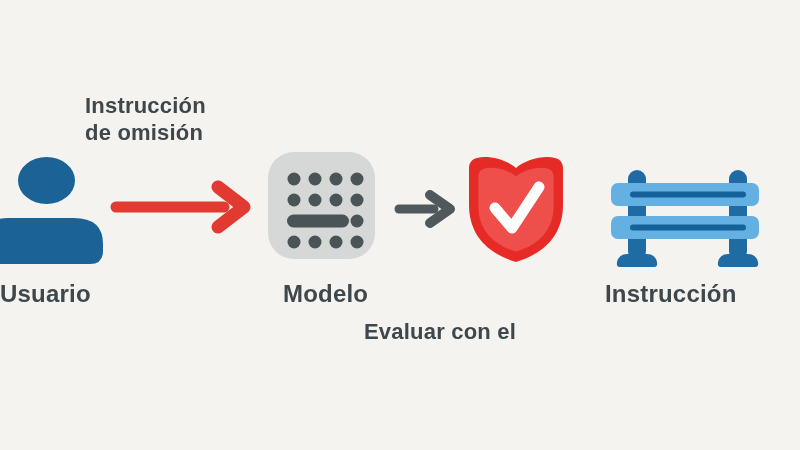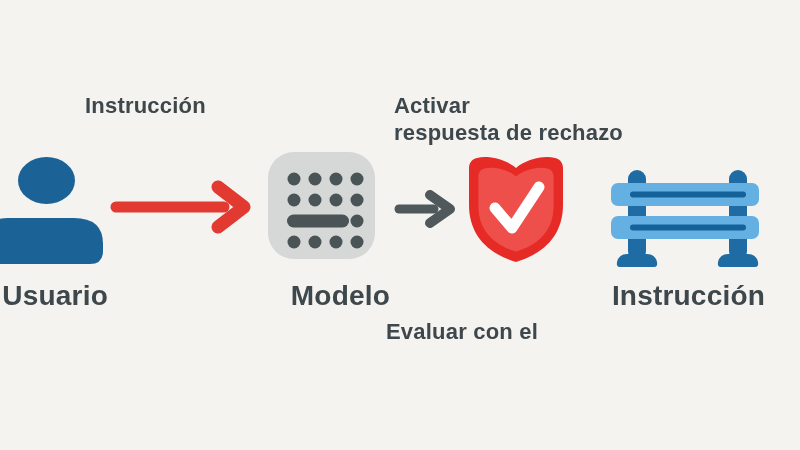--- a/index.html
+++ b/index.html
@@ -14,43 +14,40 @@
     position:absolute;
     text-align:left;
     font-size:22px;
     line-height:27px;
     font-weight:700;
     color:#3e474b;
     letter-spacing:.2px;
   }
   .node-label{
     position:absolute;
-    text-align:right;
-    font-size:28px;
+    text-align:left;
+    font-size:24px;
     font-weight:700;
     color:#3e474b;
     letter-spacing:.2px;
   }
   .icon-svg{position:absolute;display:block;}
 </style>
 </head>
 <body>
 
 <div class="canvas">
 
   <div class="ann" style="left:85px;top:92px;width:220px;">
     <div>Instrucción</div>
+    <div>de omisión</div>
   </div>
 
-  <div class="ann" style="left:394px;top:92px;width:270px;">
-    <div>Activar</div>
-    <div>respuesta de rechazo</div>
-  </div>
 
-  <div class="ann" style="left:386px;top:318px;width:260px;">
+  <div class="ann" style="left:364px;top:318px;width:260px;">
     <div>Evaluar con el</div>
   </div>
 
   <svg class="icon-svg" style="left:0;top:152px;" width="110" height="115" viewBox="0 0 110 115">
     <ellipse cx="46.5" cy="28.5" rx="28.5" ry="23.5" fill="#1b6397"></ellipse>
     <path d="M-16 112 L-16 86 Q-16 66 8 66 L74 66 Q103 66 103 92 L103 99 Q103 112 90 112 Z" fill="#1b6397"></path>
   </svg>
   <div class="node-label" style="left:0;top:280px;width:108px;">Usuario</div>
 
   <svg class="icon-svg" style="left:108px;top:178px;" width="150" height="58" viewBox="0 0 150 58">

